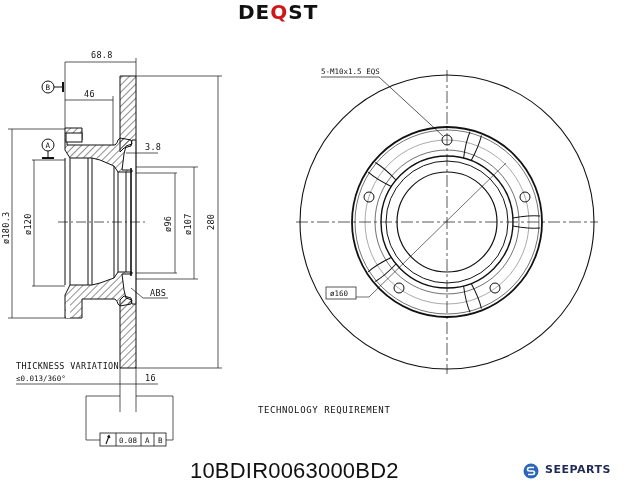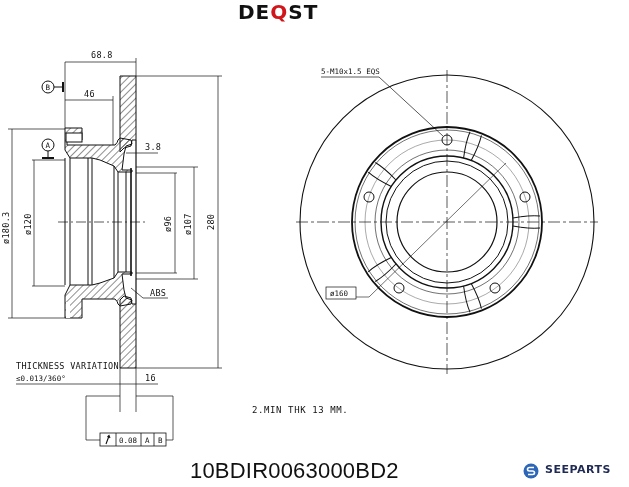--- a/index.html
+++ b/index.html
@@ -170,21 +170,21 @@
     <line x1="379" y1="77" x2="443" y2="136" stroke-width="0.7"></line>
   </g>
 
   <g>
     <text class="lbl-sm" x="321" y="74">5-M10x1.5 EQS</text>
     <text class="lbl-sm" x="330" y="296">ø160</text>
   </g>
 </svg>
 
 <div class="tech">
-  <div>2.MIN THK 13 MM.</div>
+  <div style="padding-left:6px">TECHNOLOGY REQUIREMENT</div>
 </div>
 
 <div class="part-no">10BDIR0063000BD2</div>
 
 <div class="seeparts">
   <svg width="16" height="16" viewBox="0 0 16 16">
     <circle cx="8" cy="8" r="7.5" fill="#2b66b8"></circle>
     <path d="M11 4.5 H6.5 Q4.5 4.5 4.5 6.3 Q4.5 8 6.5 8 H9.5 Q11.5 8 11.5 9.8 Q11.5 11.5 9.5 11.5 H5" fill="none" stroke="#fff" stroke-width="1.6"></path>
   </svg>
   <span class="seeparts-text">SEEPARTS</span>

